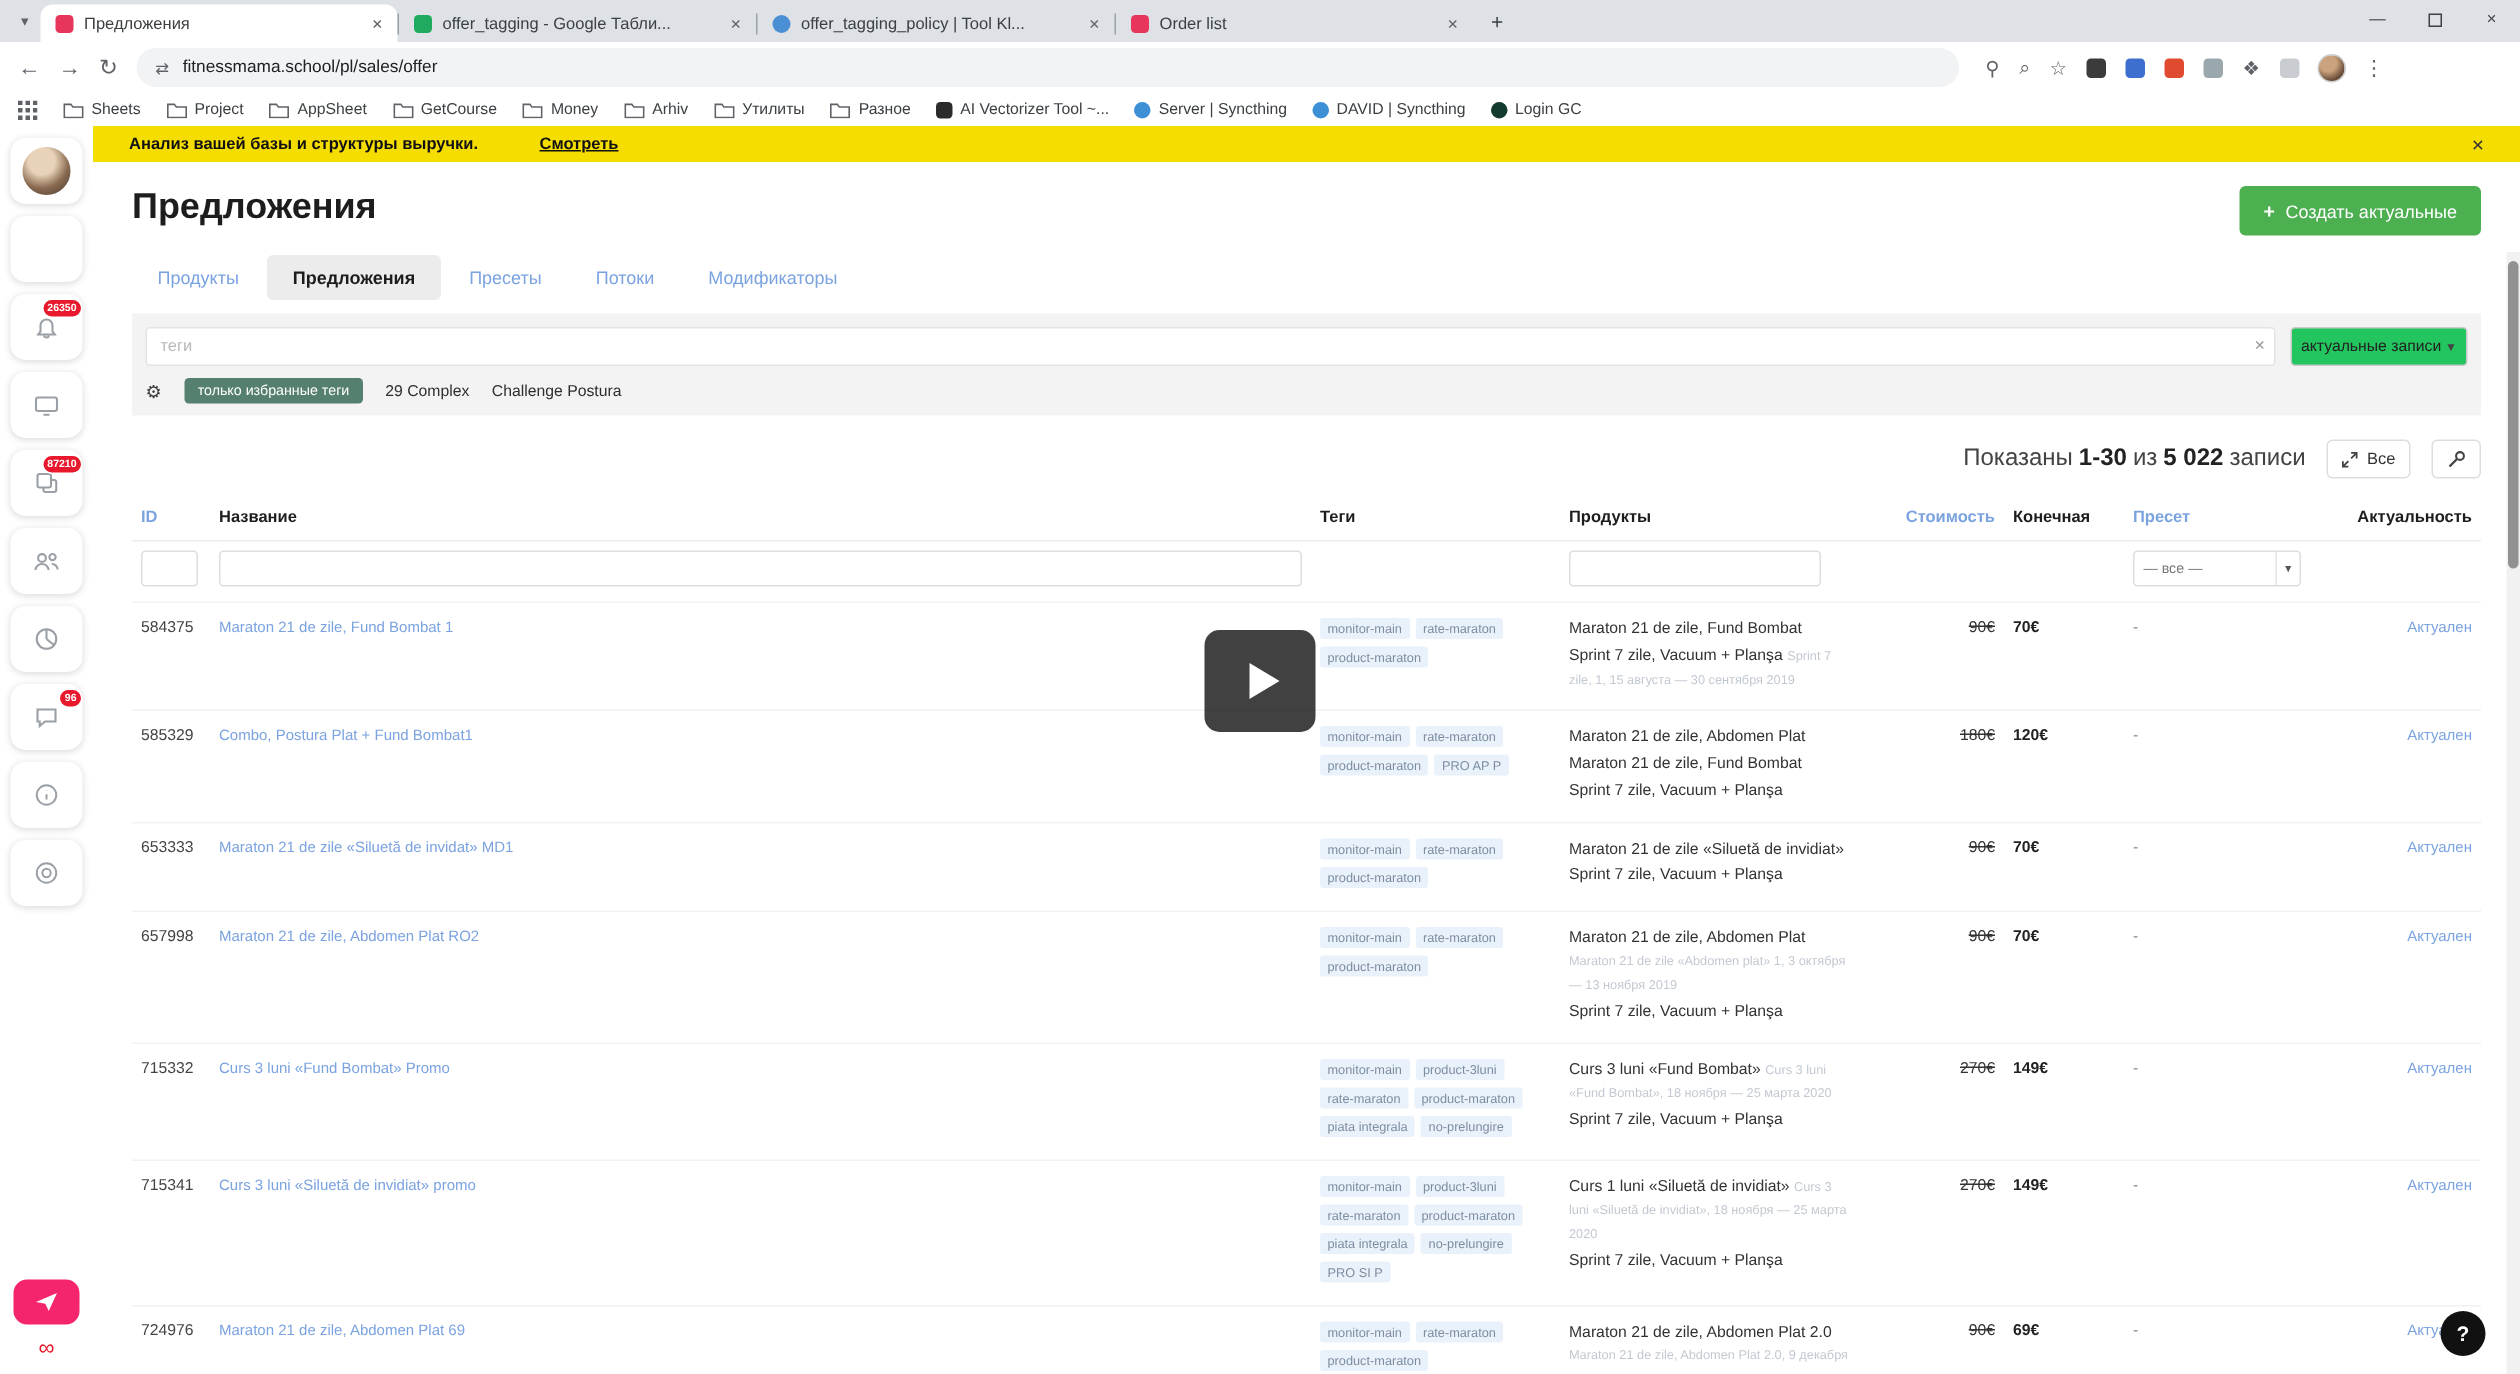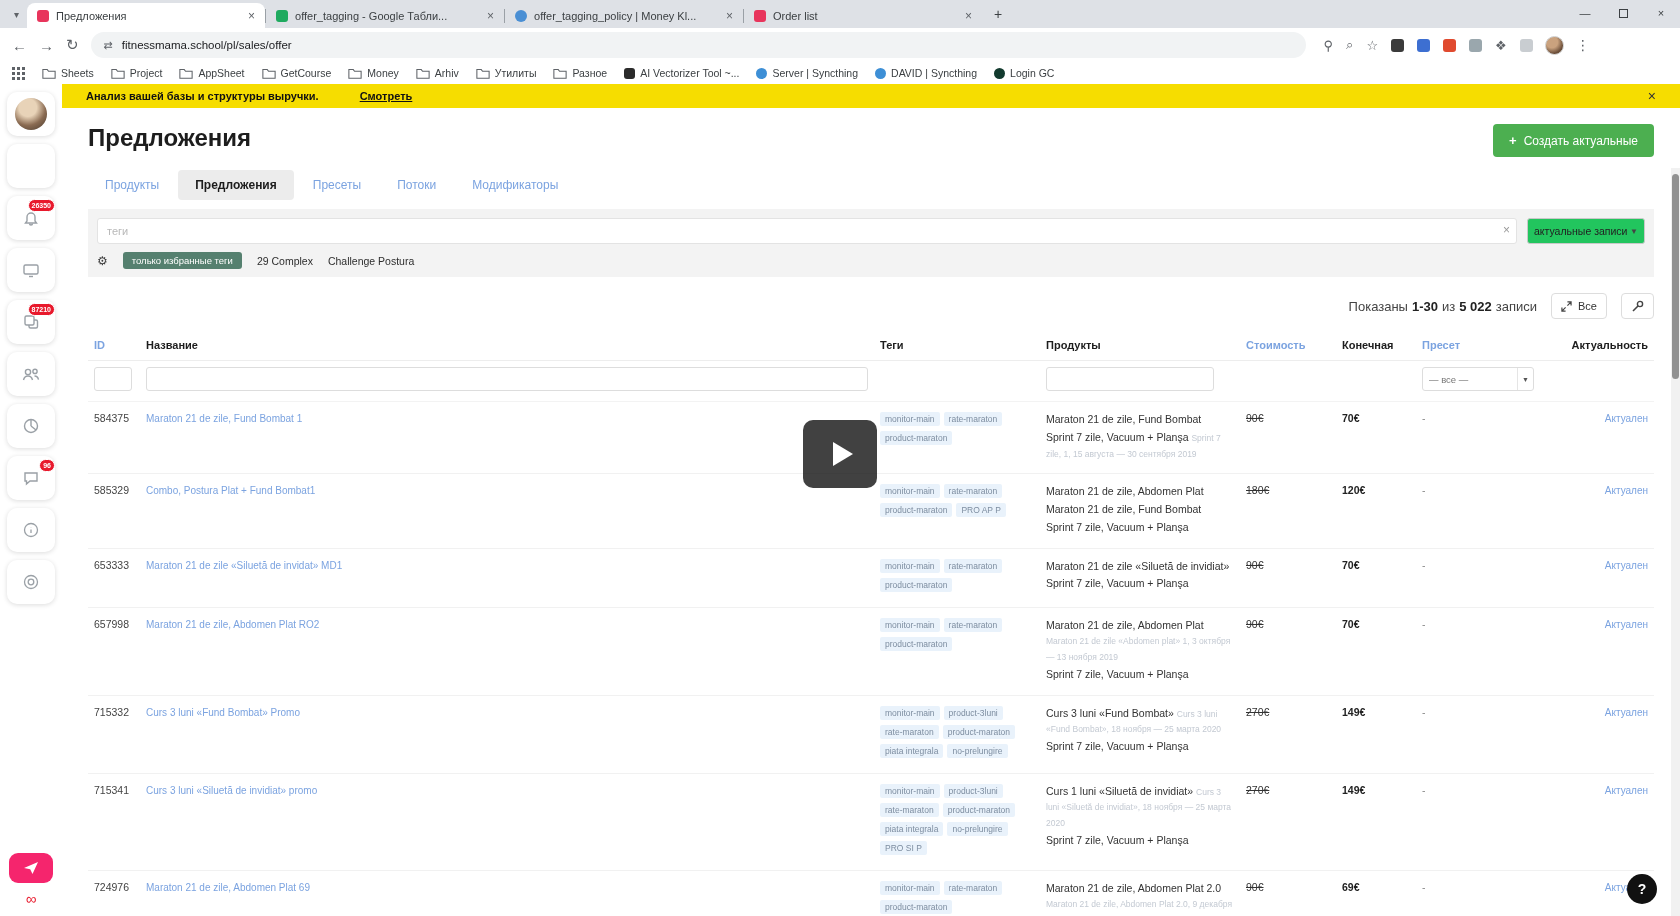--- a/index.html
+++ b/index.html
@@ -69,29 +69,29 @@
   .search-input::placeholder { color:#b9b9b9; }
   .search-clear { position:absolute; right:7px; top:5px; color:#9a9a9a; font-size:12px; }
   .records-select { width:118px; height:26px; background:#22c55e; border:1px solid #c9c9c9; border-radius:3px; font-size:10.5px; color:#222; display:flex; align-items:center; justify-content:space-between; padding:0 6px; flex:none; }
   .records-select .arr { font-size:8px; color:#444; }
   .chips-row { display:flex; align-items:center; gap:15px; margin-top:8px; }
   .gear { color:#3d3d3d; font-size:12px; }
   .chip-selected { background:#55806f; color:#fff; font-size:9.5px; padding:3px 9px; border-radius:3px; }
   .chip-plain { color:#2e2e2e; font-size:10.5px; }
 
   .results-bar { display:flex; justify-content:flex-end; align-items:center; gap:14px; margin-top:16px; }
-  .summary { font-size:13px; color:#444; display:flex; gap:4px; }
+  .summary { font-size:16px; color:#444; display:flex; gap:4px; }
   .summary b { color:#222; }
   .mini-btn { height:26px; border:1px solid #ddd; background:#fff; border-radius:4px; display:flex; align-items:center; gap:6px; padding:0 9px; font-size:11px; color:#333; }
 
   table { width:100%; border-collapse:collapse; margin-top:11px; table-layout:fixed; }
   th { text-align:left; font-size:11px; font-weight:bold; color:#1d1d1d; padding:9px 6px; border-bottom:1px solid #ededed; }
   th.th-sort { color:#7ba3e0; }
   .t-id{width:52px} .t-tags{width:166px} .t-prod{width:200px}
-  .t-cost{width:96px;} .t-fin{width:80px} .t-preset{width:100px}
+  .t-cost{width:96px;text-align:right} .t-fin{width:80px} .t-preset{width:100px}
   .t-act{width:138px;text-align:right}
   td { padding:10px 6px; border-bottom:1px solid #f1f1f1; vertical-align:top; font-size:10.5px; color:#444; }
   tr.filters td { padding:6px 6px 10px 6px; border-bottom:1px solid #f3f3f3; }
   .f-input { height:24px; border:1px solid #ddd; border-radius:3px; background:#fff; width:100%; outline:none; padding:0 6px; font-size:10.5px; }
   .f-input.small { width:38px; }
   .f-input.mid { width:168px; }
   .preset-select { height:24px; border:1px solid #ddd; border-radius:3px; background:#fff; width:112px; display:flex; align-items:center; justify-content:space-between; font-size:9.5px; color:#777; overflow:hidden; }
   .preset-select .txt { padding:0 6px; }
   .preset-select .arr-box { width:16px; height:100%; border-left:1px solid #e5e5e5; display:flex; align-items:center; justify-content:center; font-size:7px; color:#555; }
   .row-name { color:#7ba3e0; text-decoration:none; font-size:10px; }
@@ -126,21 +126,21 @@
       </div>
       <span class="tab-sep"></span>
       <div class="tab">
         <span class="fav" style="background: rgb(31, 170, 95);"></span>
         <span class="t-title">offer_tagging - Google Табли...</span>
         <span class="t-close">×</span>
       </div>
       <span class="tab-sep"></span>
       <div class="tab">
         <span class="fav round" style="background: rgb(74, 143, 212);"></span>
-        <span class="t-title">offer_tagging_policy | Money Kl...</span>
+        <span class="t-title">offer_tagging_policy | Tool Kl...</span>
         <span class="t-close">×</span>
       </div>
       <span class="tab-sep"></span>
       <div class="tab">
         <span class="fav" style="background: rgb(232, 53, 92);"></span>
         <span class="t-title">Order list</span>
         <span class="t-close">×</span>
       </div>
     </div>
   <span class="newtab">+</span>

